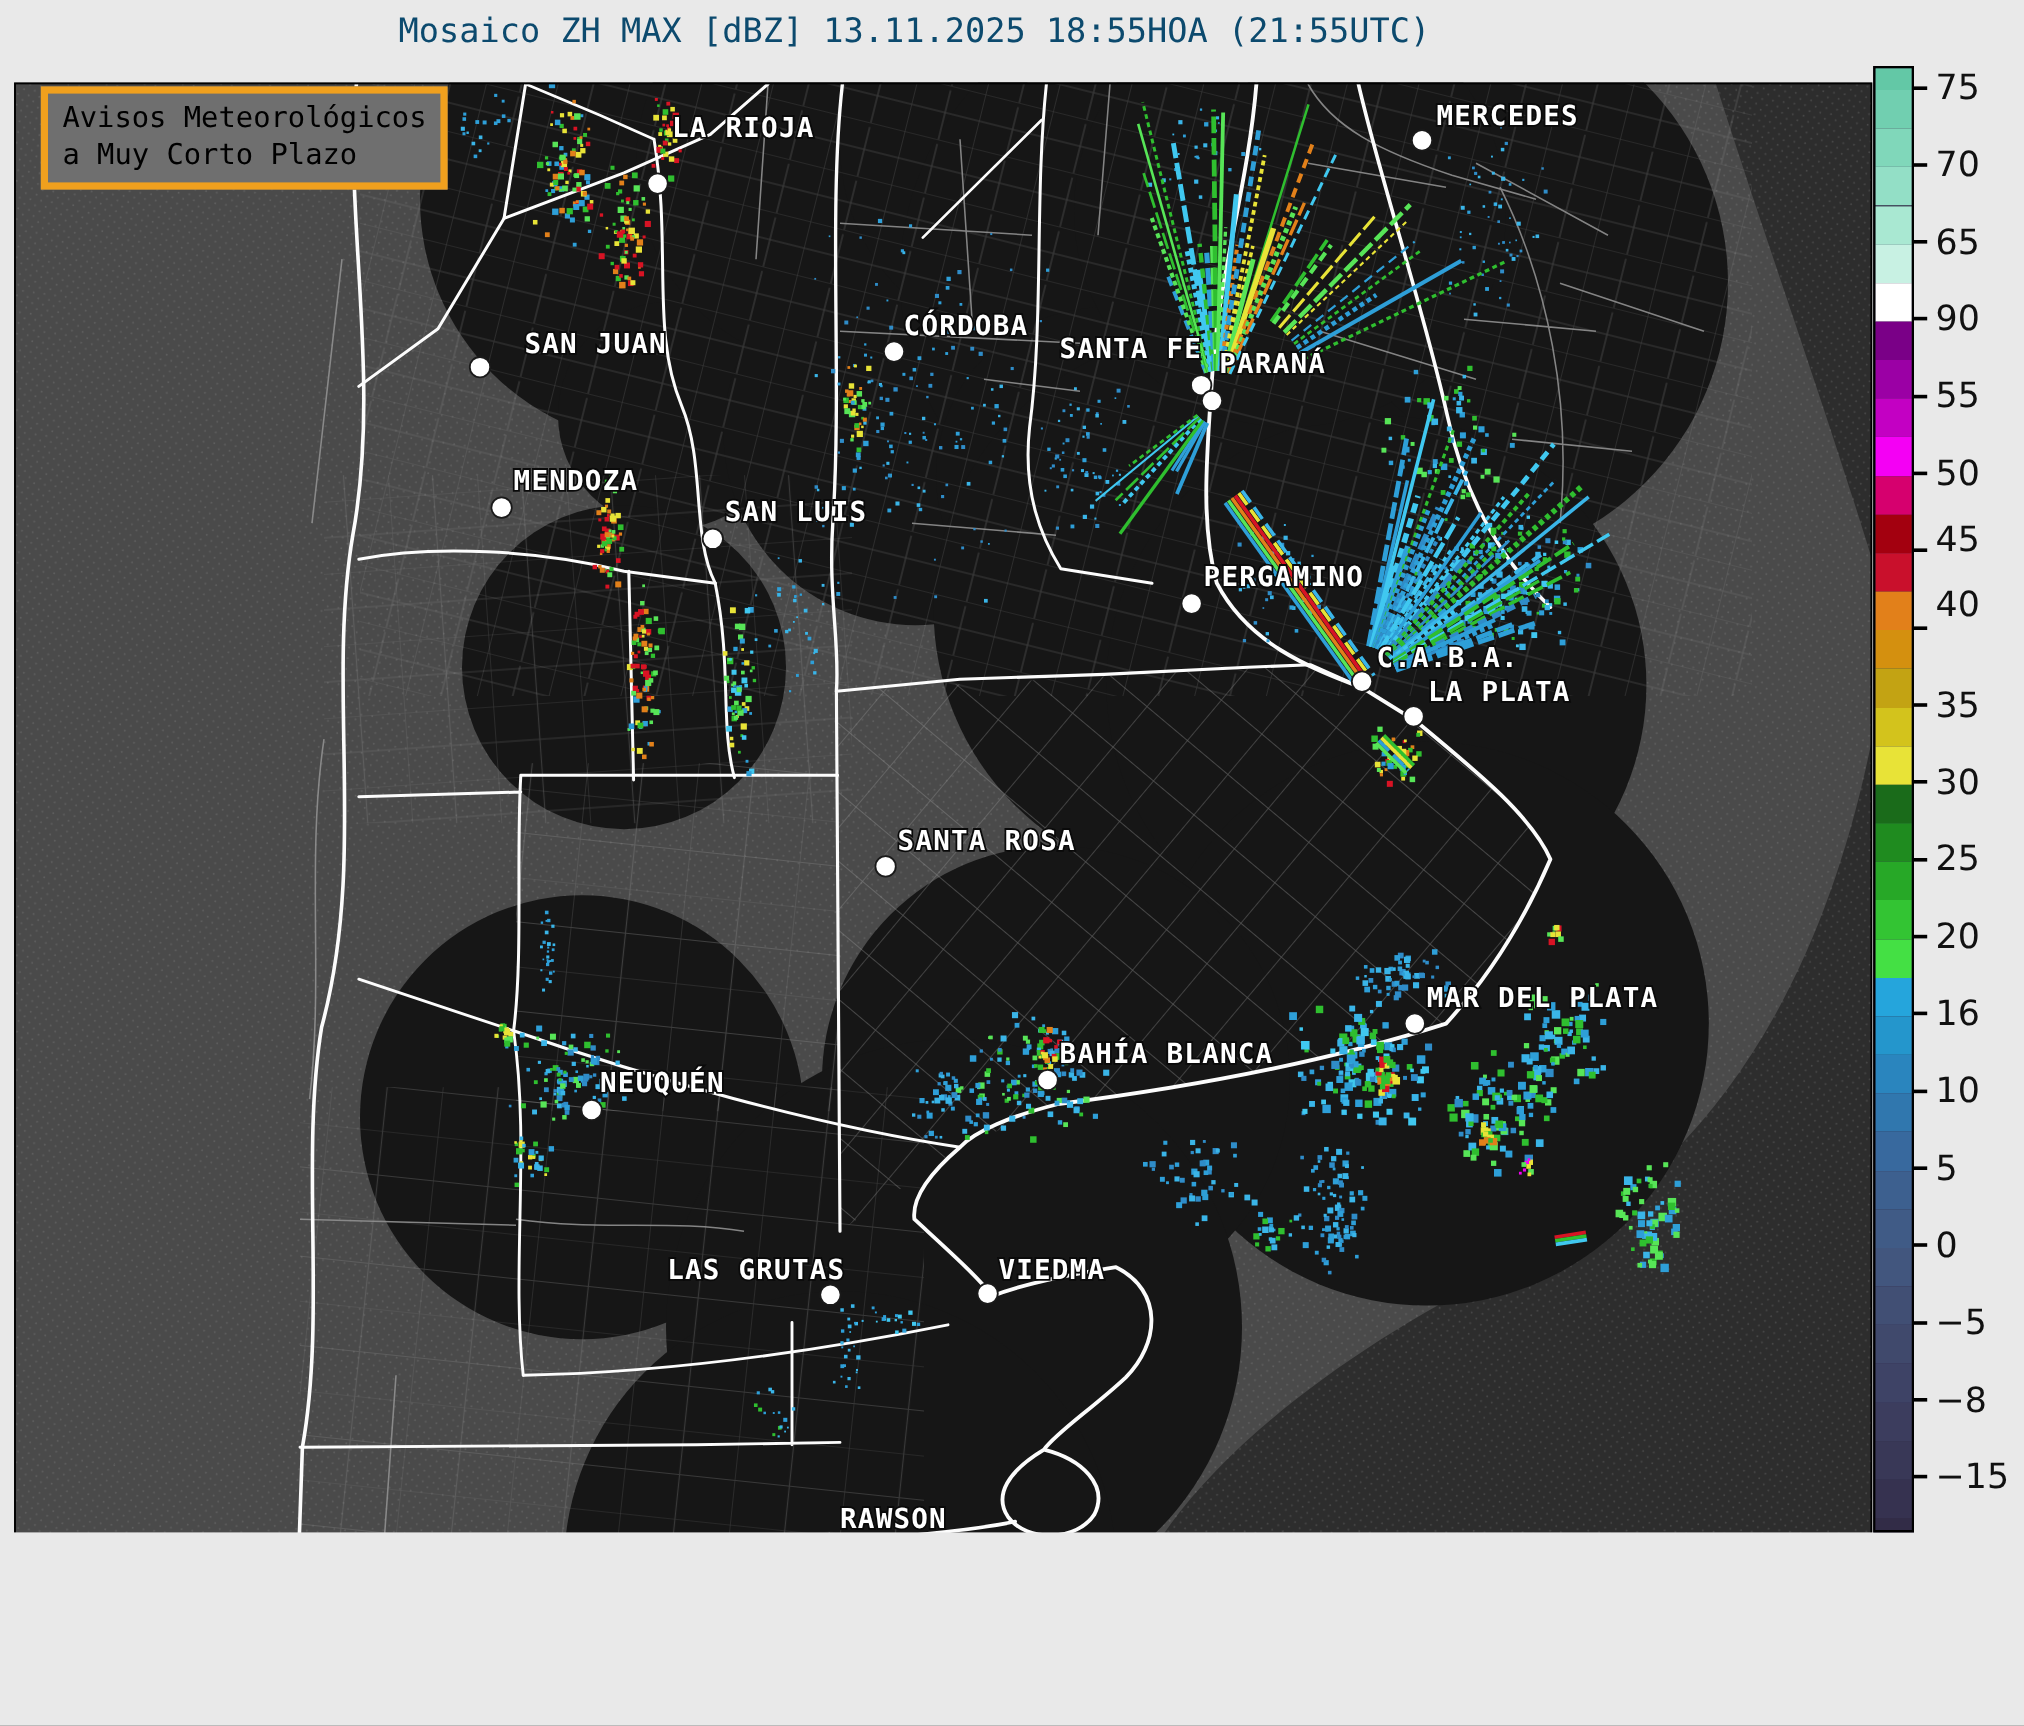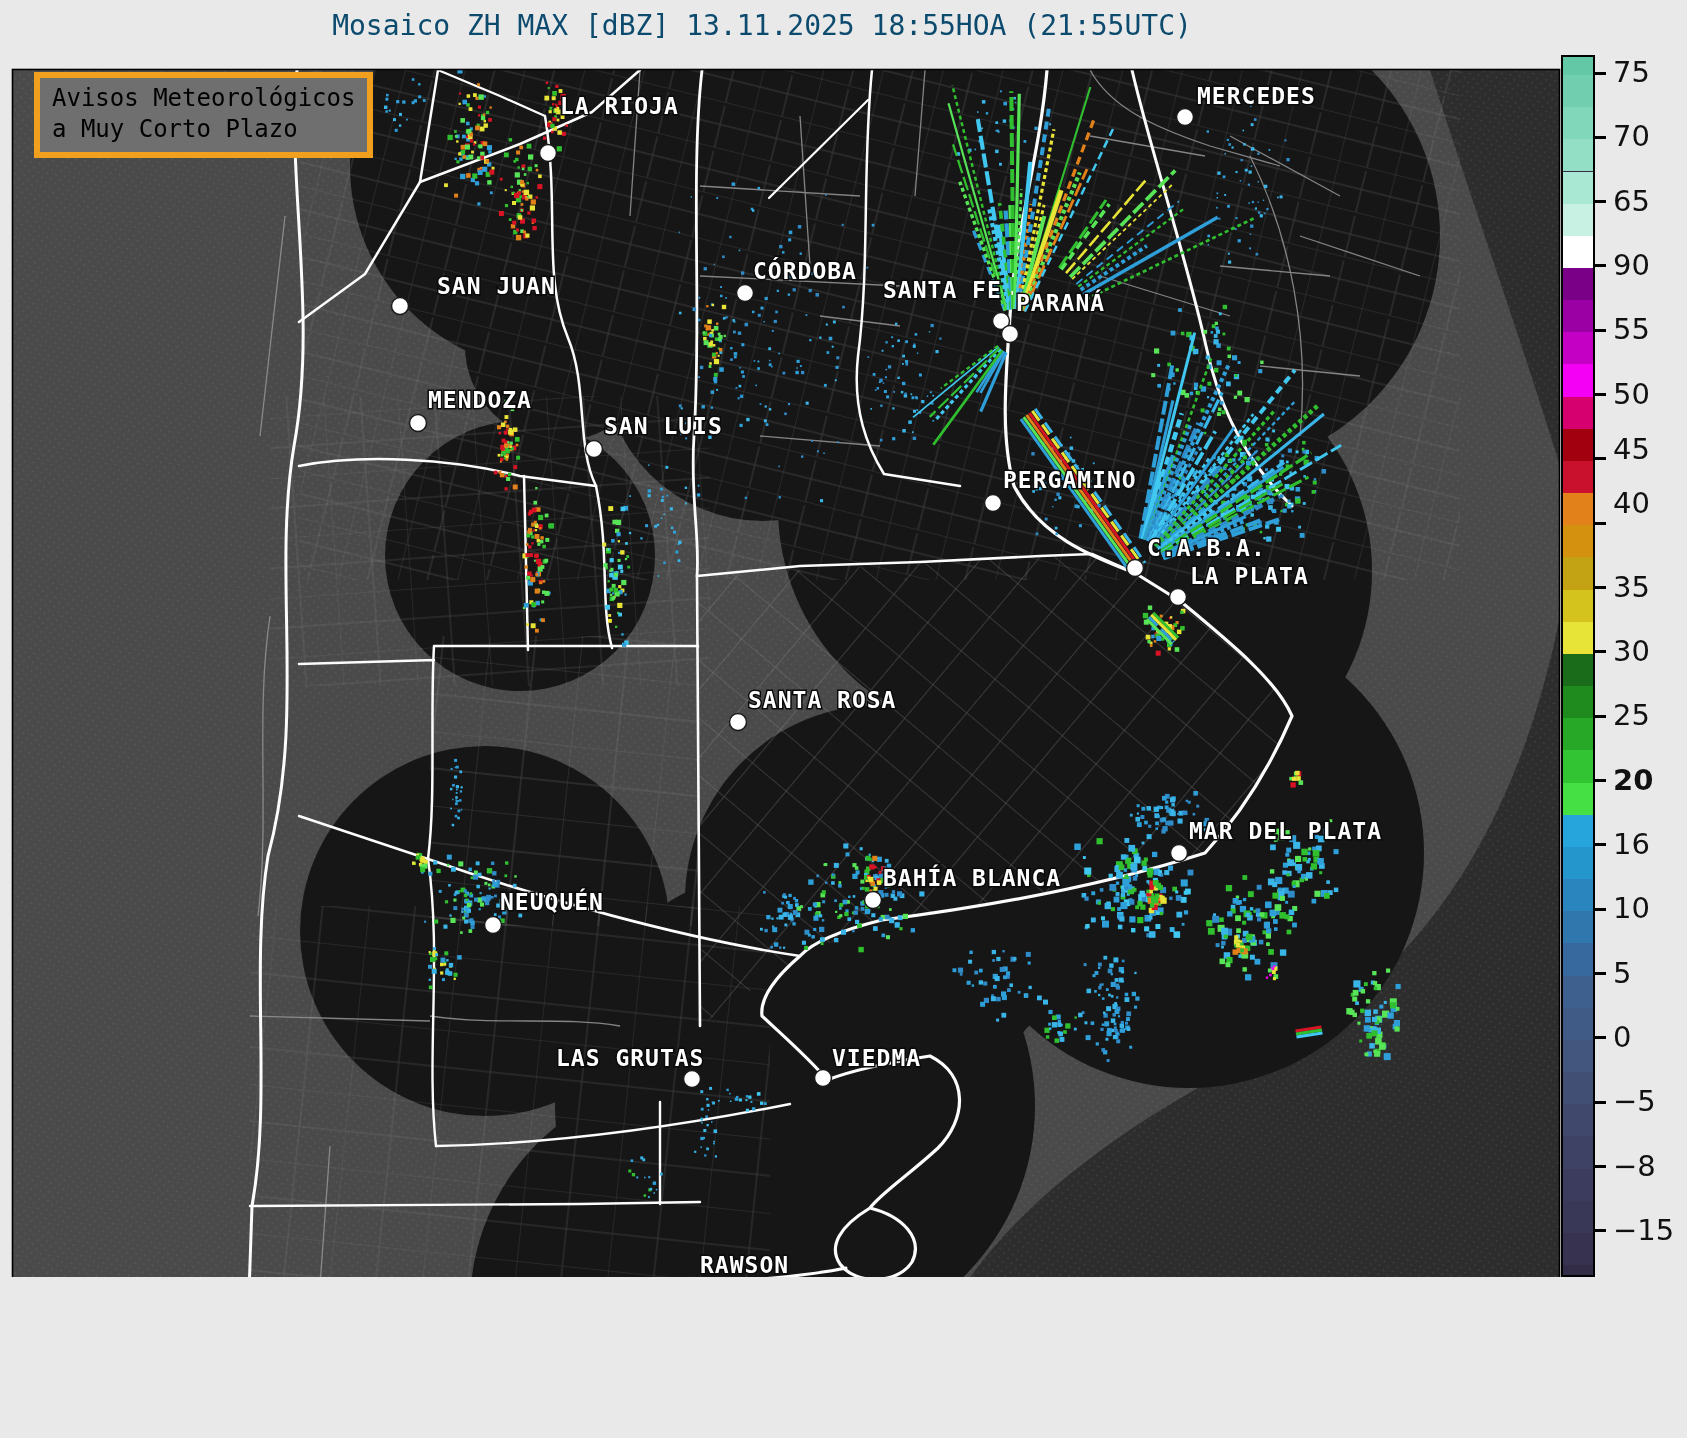--- a/index.html
+++ b/index.html
@@ -2539,21 +2539,21 @@
     <div class="cb-label" style="top: 450px;">45</div>
     <div class="cb-tick" style="top: 521.81px;"></div>
     <div class="cb-label" style="top: 504px;">40</div>
     <div class="cb-tick" style="top: 586.14px;"></div>
     <div class="cb-label" style="top: 587.64px;">35</div>
     <div class="cb-tick" style="top: 650.47px;"></div>
     <div class="cb-label" style="top: 651.97px;">30</div>
     <div class="cb-tick" style="top: 714.8px;"></div>
     <div class="cb-label" style="top: 716.3px;">25</div>
     <div class="cb-tick" style="top: 779.13px;"></div>
-    <div class="cb-label" style="top: 780.63px; font-weight: bold;">20</div>
+    <div class="cb-label" style="top: 780.63px;">20</div>
     <div class="cb-tick" style="top: 843.46px;"></div>
     <div class="cb-label" style="top: 844.96px;">16</div>
     <div class="cb-tick" style="top: 907.79px;"></div>
     <div class="cb-label" style="top: 909.29px;">10</div>
     <div class="cb-tick" style="top: 972.12px;"></div>
     <div class="cb-label" style="top: 973.62px;">5</div>
     <div class="cb-tick" style="top: 1036.45px;"></div>
     <div class="cb-label" style="top: 1037.95px;">0</div>
     <div class="cb-tick" style="top: 1100.78px;"></div>
     <div class="cb-label" style="top: 1102.28px;">−5</div>

